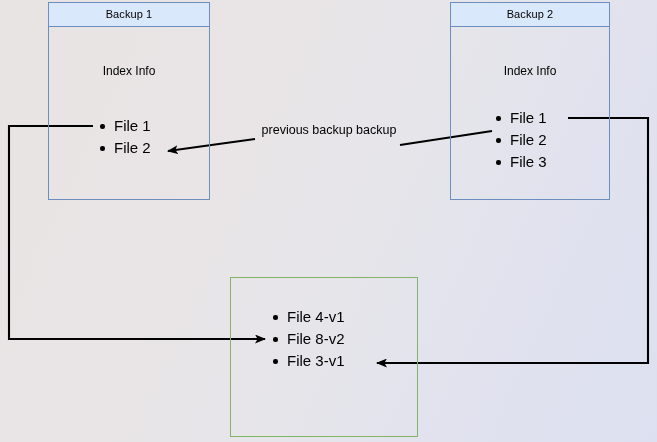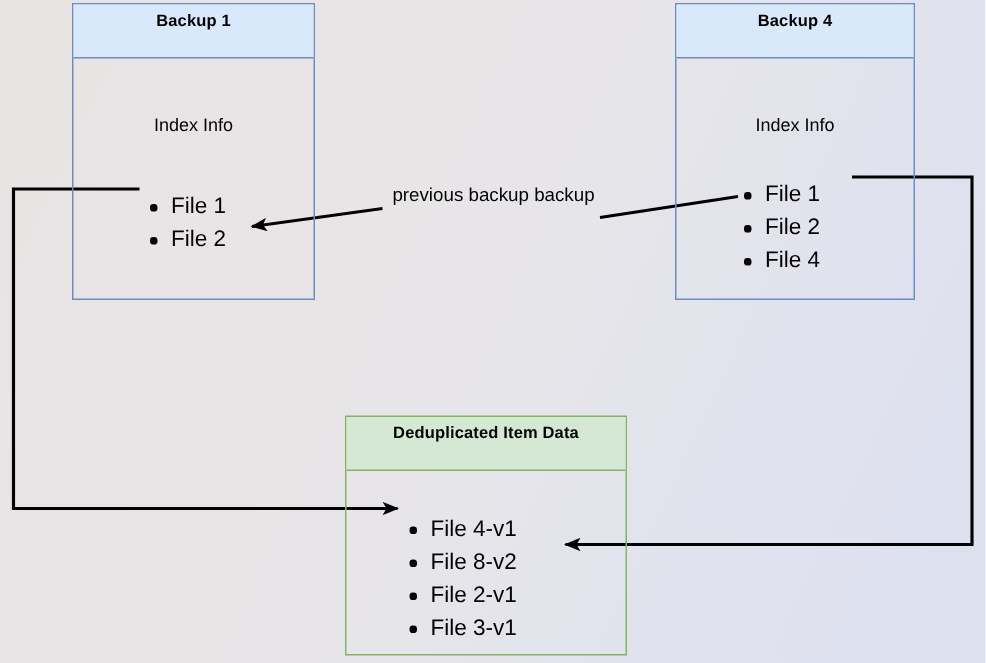--- a/index.html
+++ b/index.html
@@ -26,25 +26,25 @@
     height: 442px;
     pointer-events: none;
   }
   .node {
     position: absolute;
     box-sizing: border-box;
     background: transparent;
   }
   .node-header {
     box-sizing: border-box;
-    height: 36px;
+    height: 24px;
     line-height: 23px;
     text-align: center;
     font-size: 11px;
-    font-weight: bold;
+    font-weight: normal;
     color: #000000;
     letter-spacing: 0.1px;
   }
   .node-body {
     box-sizing: border-box;
     position: relative;
     background: transparent;
   }
   .blue-node { border: 1.6px solid #6c8ebf; }
   .blue-node .node-header {
@@ -121,38 +121,36 @@
     <div class="node-body" style="height:172px;">
       <div class="index-title" style="top:37px;">Index Info</div>
       <ul class="file-list" style="left:51px; top:88px;">
         <li>File 1</li>
         <li>File 2</li>
       </ul>
     </div>
   </div>
 
   <div class="node blue-node" style="left:450px; top:2px; width:160px; height:198px;">
-    <div class="node-header">Backup 4</div>
+    <div class="node-header">Backup 2</div>
     <div class="node-body" style="height:172px;">
       <div class="index-title" style="top:37px;">Index Info</div>
       <ul class="file-list" style="left:45px; top:80px;">
         <li>File 1</li>
         <li>File 2</li>
-        <li>File 4</li>
+        <li>File 3</li>
       </ul>
     </div>
   </div>
 
   <div class="node green-node" style="left:230px; top:277px; width:188px; height:160px;">
-    <div class="node-header">Deduplicated Item Data</div>
     <div class="node-body" style="height:134px;">
       <ul class="file-list" style="left:42px; top:28px;">
         <li>File 4-v1</li>
         <li>File 8-v2</li>
-        <li>File 2-v1</li>
         <li>File 3-v1</li>
       </ul>
     </div>
   </div>
 
   <div class="edge-label" style="left:255px; top:122px; width:148px;">
     <div>previous backup backup</div>
   </div>
 
 </div>

